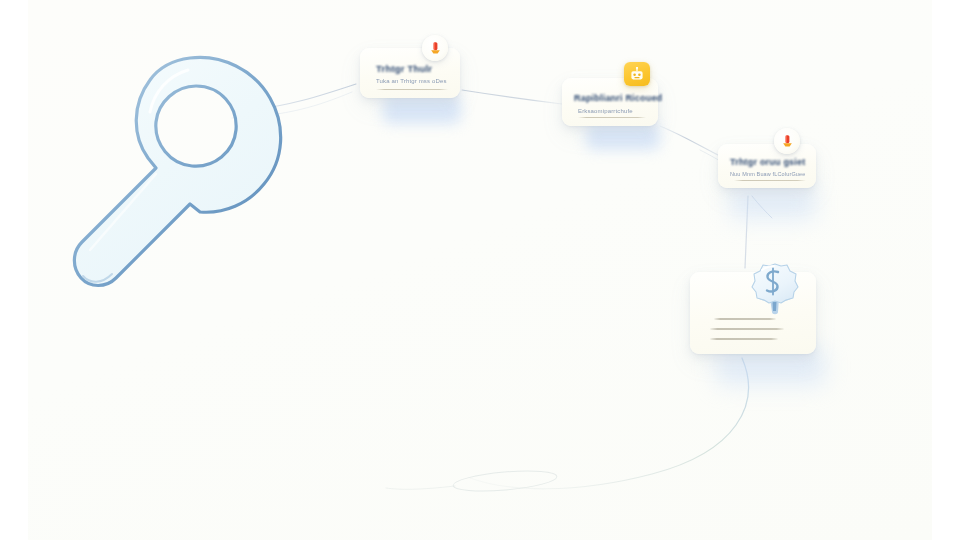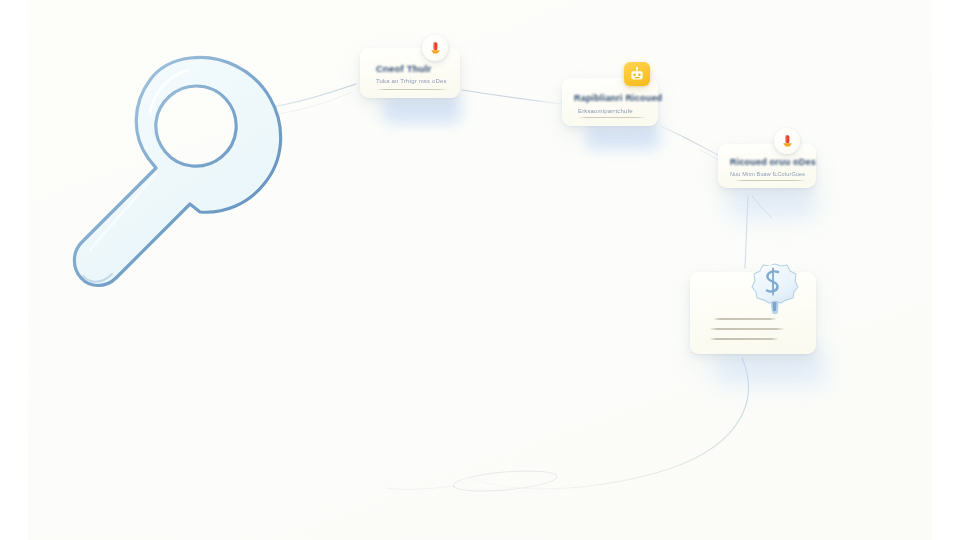--- a/index.html
+++ b/index.html
@@ -228,21 +228,21 @@
 
       <path d="M 116 18 C 96 24 82 40 78 60" fill="none" stroke="#ffffff" stroke-opacity="0.85" stroke-width="3" stroke-linecap="round"></path>
       <path d="M 84 122 L 18 198" fill="none" stroke="#ffffff" stroke-opacity="0.6" stroke-width="2.5" stroke-linecap="round"></path>
 
       <path d="M 40 222 C 30 232 18 232 11 224" fill="none" stroke="#6f9dc8" stroke-opacity="0.35" stroke-width="2" stroke-linecap="round"></path>
     </svg>
   </div>
 
   <div class="glow" style="left:383px; top:96px; width:78px; height:28px;"></div>
   <div class="card" style="left:360px; top:48px; width:100px; height:50px;">
-    <div class="card-title">Cneof Thulr</div>
+    <div class="card-title">Trhtgr Thulr</div>
     <div class="card-sub">Tuka an Trhtgr mss oDes</div>
     <div class="card-rule" style="top:41px; width:72px;"></div>
   </div>
   <div class="badge-round" style="left:422px; top:35px;">
     <svg class="icon-glyph" width="15" height="15" viewBox="0 0 15 15" xmlns="http://www.w3.org/2000/svg">
       <rect x="5.6" y="1.2" width="3.8" height="8" rx="1.6" fill="#e8402a"></rect>
       <path d="M 3.2 9.2 L 11.8 9.2 L 9.6 12.6 L 5.4 12.6 Z" fill="#f5a623"></path>
       <rect x="5.6" y="1.2" width="1.4" height="8" rx="0.7" fill="#ff6a50" opacity="0.8"></rect>
     </svg>
   </div>
@@ -259,21 +259,21 @@
       <circle cx="5.6" cy="7.8" r="1.25" fill="#f0b41c"></circle>
       <circle cx="10.4" cy="7.8" r="1.25" fill="#f0b41c"></circle>
       <rect x="5.4" y="10.1" width="5.2" height="1.2" rx="0.6" fill="#f0b41c"></rect>
       <rect x="7.3" y="0.8" width="1.4" height="3.4" rx="0.7" fill="#fffdf2"></rect>
       <circle cx="8" cy="0.9" r="1.1" fill="#fffdf2"></circle>
     </svg>
   </div>
 
   <div class="glow soft" style="left:730px; top:186px; width:86px; height:34px;"></div>
   <div class="card" style="left:718px; top:144px; width:98px; height:44px;">
-    <div class="card-title" style="left:12px; top:13px; font-size:9px;">Ricoued oruu oDes</div>
+    <div class="card-title" style="left:12px; top:13px; font-size:9px;">Trhtgr oruu gsiet</div>
     <div class="card-sub" style="left:12px; top:27px; font-size:5.5px;">Nuu Mnm Buaw fLColurGuee</div>
     <div class="card-rule" style="top:36px; width:72px;"></div>
   </div>
   <div class="badge-round" style="left:774px; top:128px;">
     <svg class="icon-glyph" width="15" height="15" viewBox="0 0 15 15" xmlns="http://www.w3.org/2000/svg">
       <rect x="5.6" y="1.2" width="3.8" height="8" rx="1.6" fill="#e8402a"></rect>
       <path d="M 3.2 9.2 L 11.8 9.2 L 9.6 12.6 L 5.4 12.6 Z" fill="#f5a623"></path>
       <rect x="5.6" y="1.2" width="1.4" height="8" rx="0.7" fill="#ff6a50" opacity="0.8"></rect>
     </svg>
   </div>

